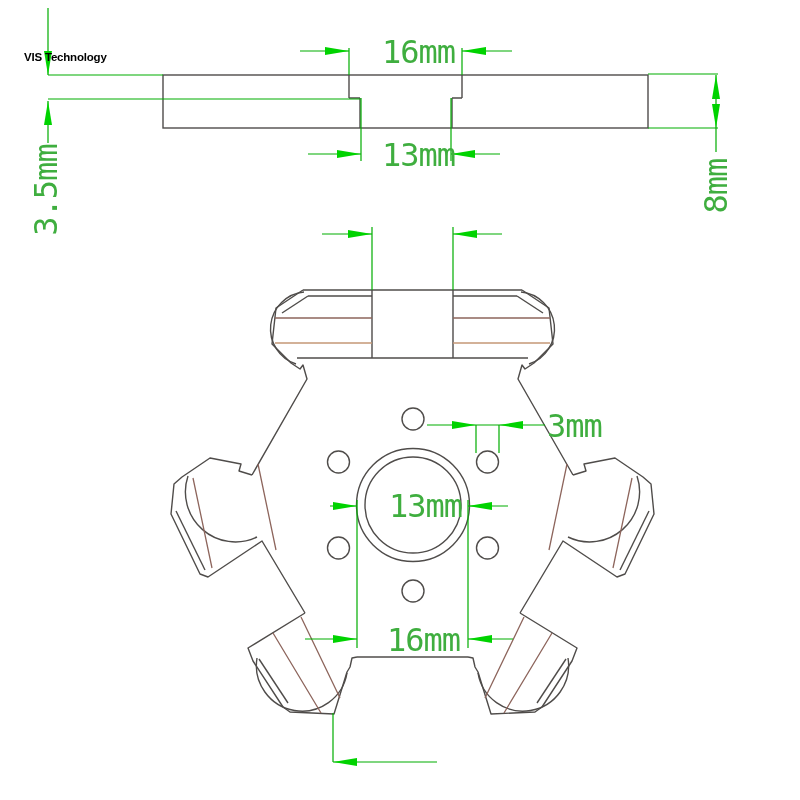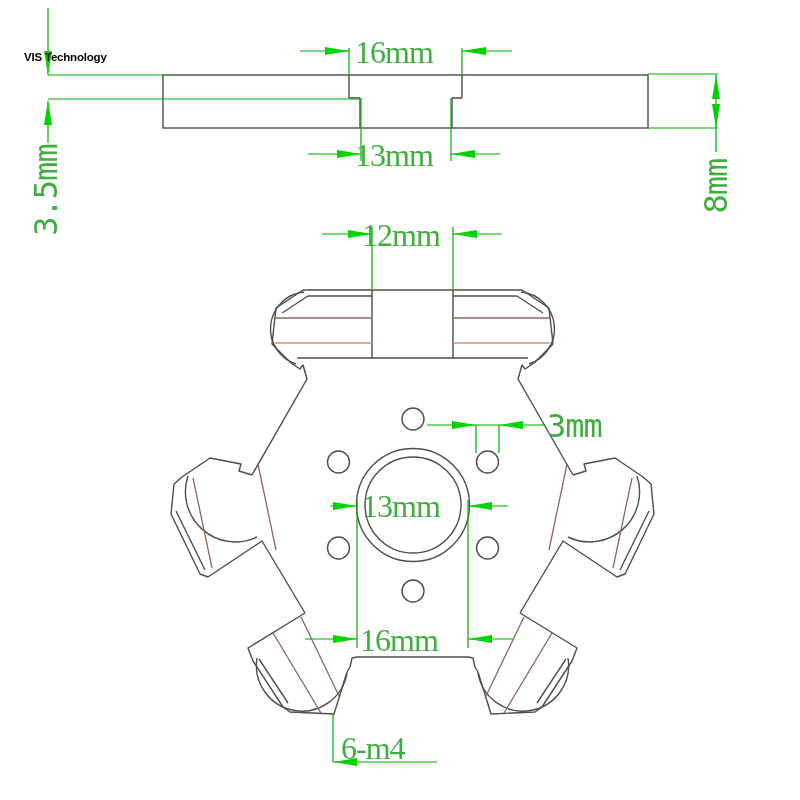--- a/index.html
+++ b/index.html
@@ -1,21 +1,21 @@
 <!DOCTYPE html>
 <html><head>
 <meta charset="utf-8">
 <style>
   html,body{margin:0;padding:0;background:#ffffff;}
   #canvas{position:relative;width:800px;height:800px;background:#ffffff;overflow:hidden;
           font-family:"DejaVu Sans Mono", monospace;}
   #drawing{position:absolute;left:0;top:0;}
   .dimlabel{position:absolute;color:#3fae3f;font-size:32px;line-height:30px;
             font-family:"DejaVu Sans Mono", monospace;letter-spacing:-1px;white-space:nowrap;}
-  .center{text-align:left;width:100px;font-family:Liberation Serif, serif;}
+  .center{text-align:right;width:100px;}
   .rot{transform:rotate(-90deg);transform-origin:center center;text-align:center;}
   .watermark{position:absolute;left:24px;top:51px;color:#000;font-size:11.5px;font-weight:bold;
              font-family:"Liberation Sans", sans-serif;letter-spacing:-0.2px;white-space:nowrap;}
 </style>
 </head>
 <body>
 
 <div id="canvas">
 
   <svg id="drawing" width="800" height="800" viewBox="0 0 800 800">
@@ -137,19 +137,17 @@
     </g>
   </svg>
 
   <div class="watermark">VIS Technology</div>
 
   <div class="dimlabel center" style="left:355px;top:37px;">16mm</div>
   <div class="dimlabel center" style="left:355px;top:140px;">13mm</div>
   <div class="dimlabel rot" style="left:-9px;top:175px;width:110px;">3.5mm</div>
   <div class="dimlabel rot" style="left:671px;top:171px;width:90px;">8mm</div>
 
-  <div class="dimlabel center" style="left:362px;top:220px;">12mm</div>
   <div class="dimlabel" style="left:547px;top:411px;text-align:center;">3mm</div>
   <div class="dimlabel center" style="left:362px;top:491px;">13mm</div>
   <div class="dimlabel center" style="left:360px;top:625px;">16mm</div>
-  <div class="dimlabel center" style="left:341px;top:733px;">6-m4</div>
 
 </div>
 
 </body></html>

